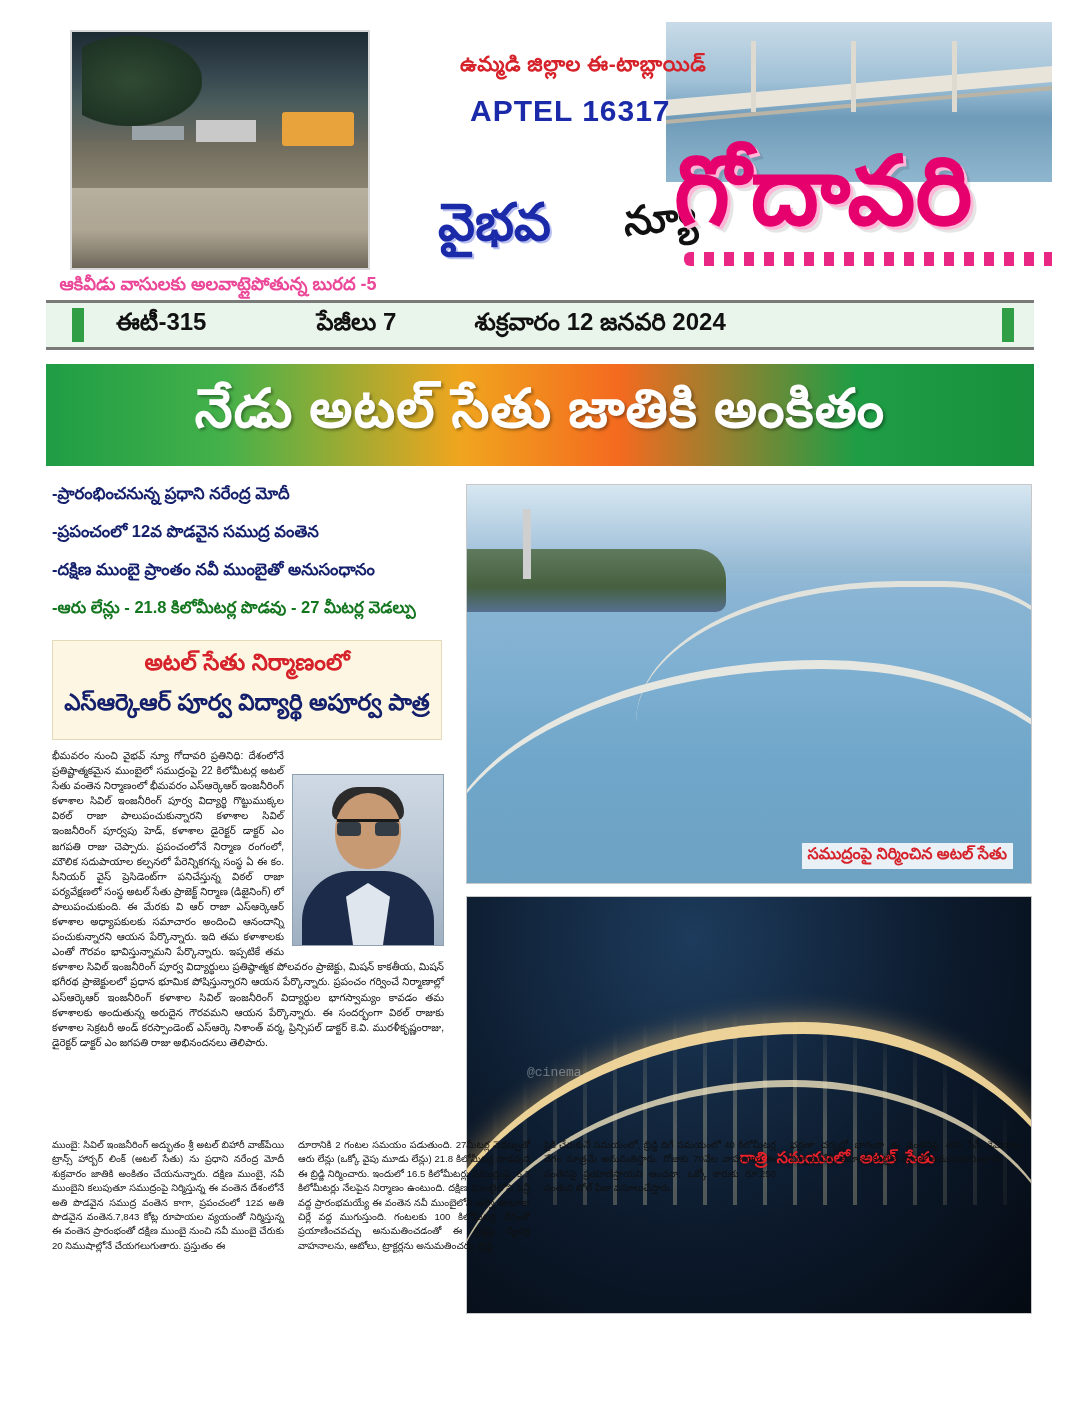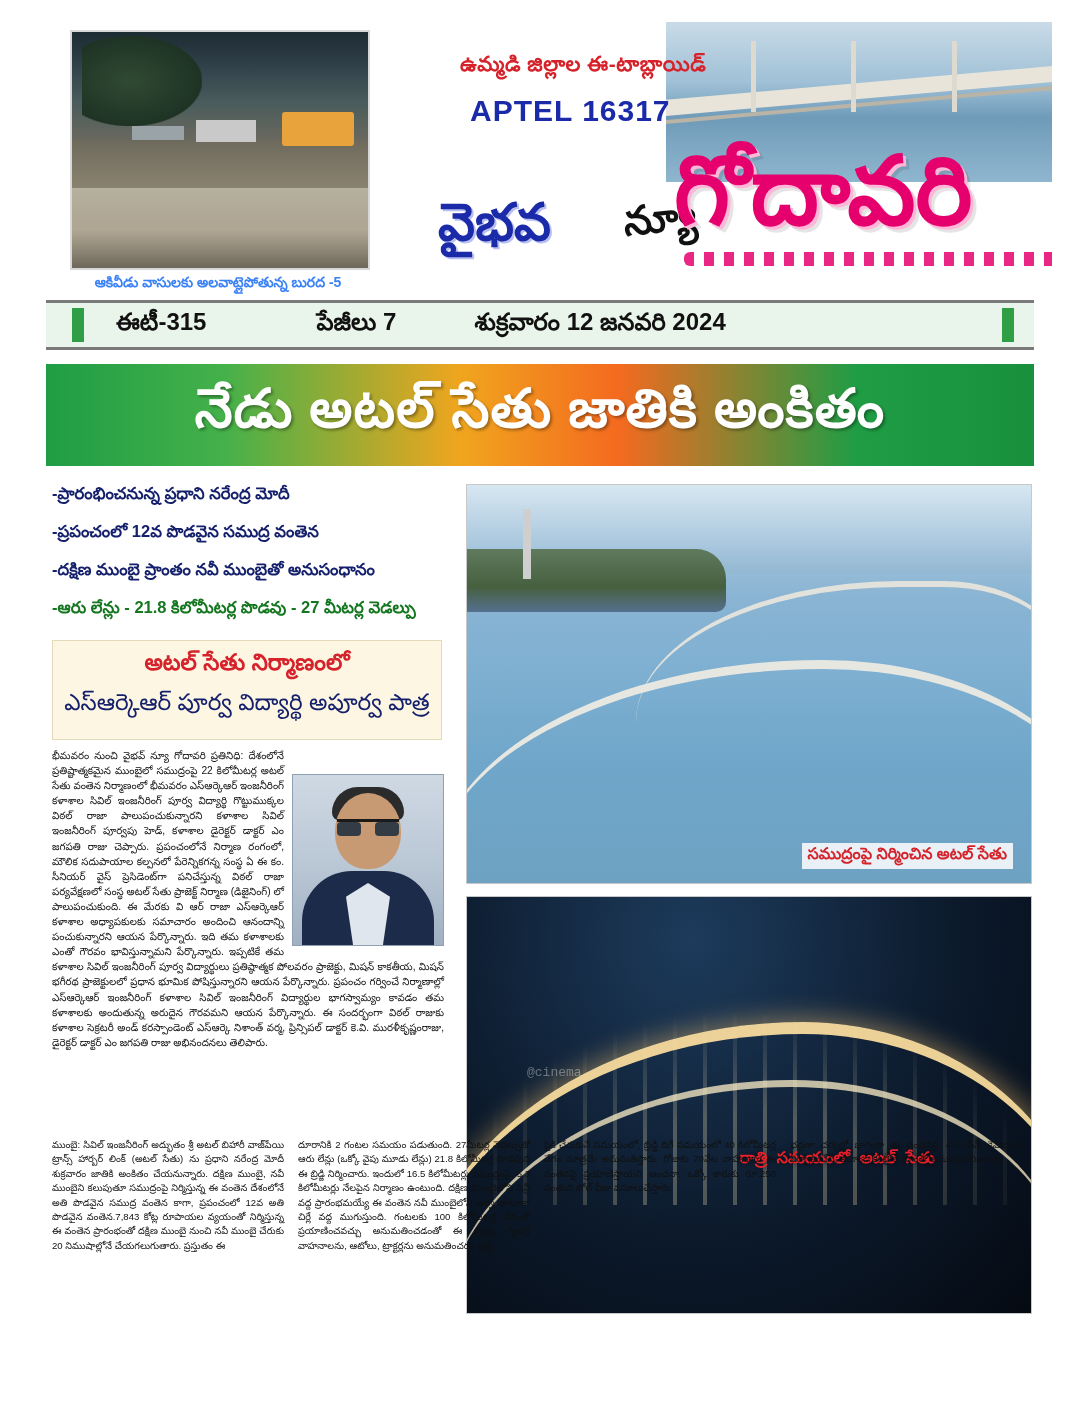--- a/index.html
+++ b/index.html
@@ -63,23 +63,23 @@
     position: absolute;
     left: 0; bottom: 0;
     width: 100%; height: 34%;
     background: linear-gradient(180deg, rgba(220,215,200,0.55), rgba(120,115,100,0.2));
   }
   .caption-topleft {
     position: absolute;
     left: 10px; top: 252px;
     width: 360px;
     text-align: center;
-    font-size: 14px;
-    font-weight: bold;
-    color: #3b82f6;
+    font-size: 18px;
+    font-weight: bold;
+    color: #ec4899;
   }
   .logo-block {
     position: absolute;
     left: 380px; top: 0;
     width: 644px;
     height: 258px;
     overflow: hidden;
   }
   .bridge-photo {
     position: absolute;
@@ -243,21 +243,21 @@
   }
   .subbox .l1 {
     margin-top: 8px;
     font-size: 23px;
     font-weight: bold;
     color: #d6232b;
   }
   .subbox .l2 {
     margin-top: 8px;
     font-size: 23px;
-    font-weight: normal;
+    font-weight: bold;
     color: #14206b;
   }
   
   .article-main {
     position: absolute;
     left: 52px; top: 748px;
     width: 392px;
     height: 382px;
     font-size: 10.2px;
     line-height: 1.48;

